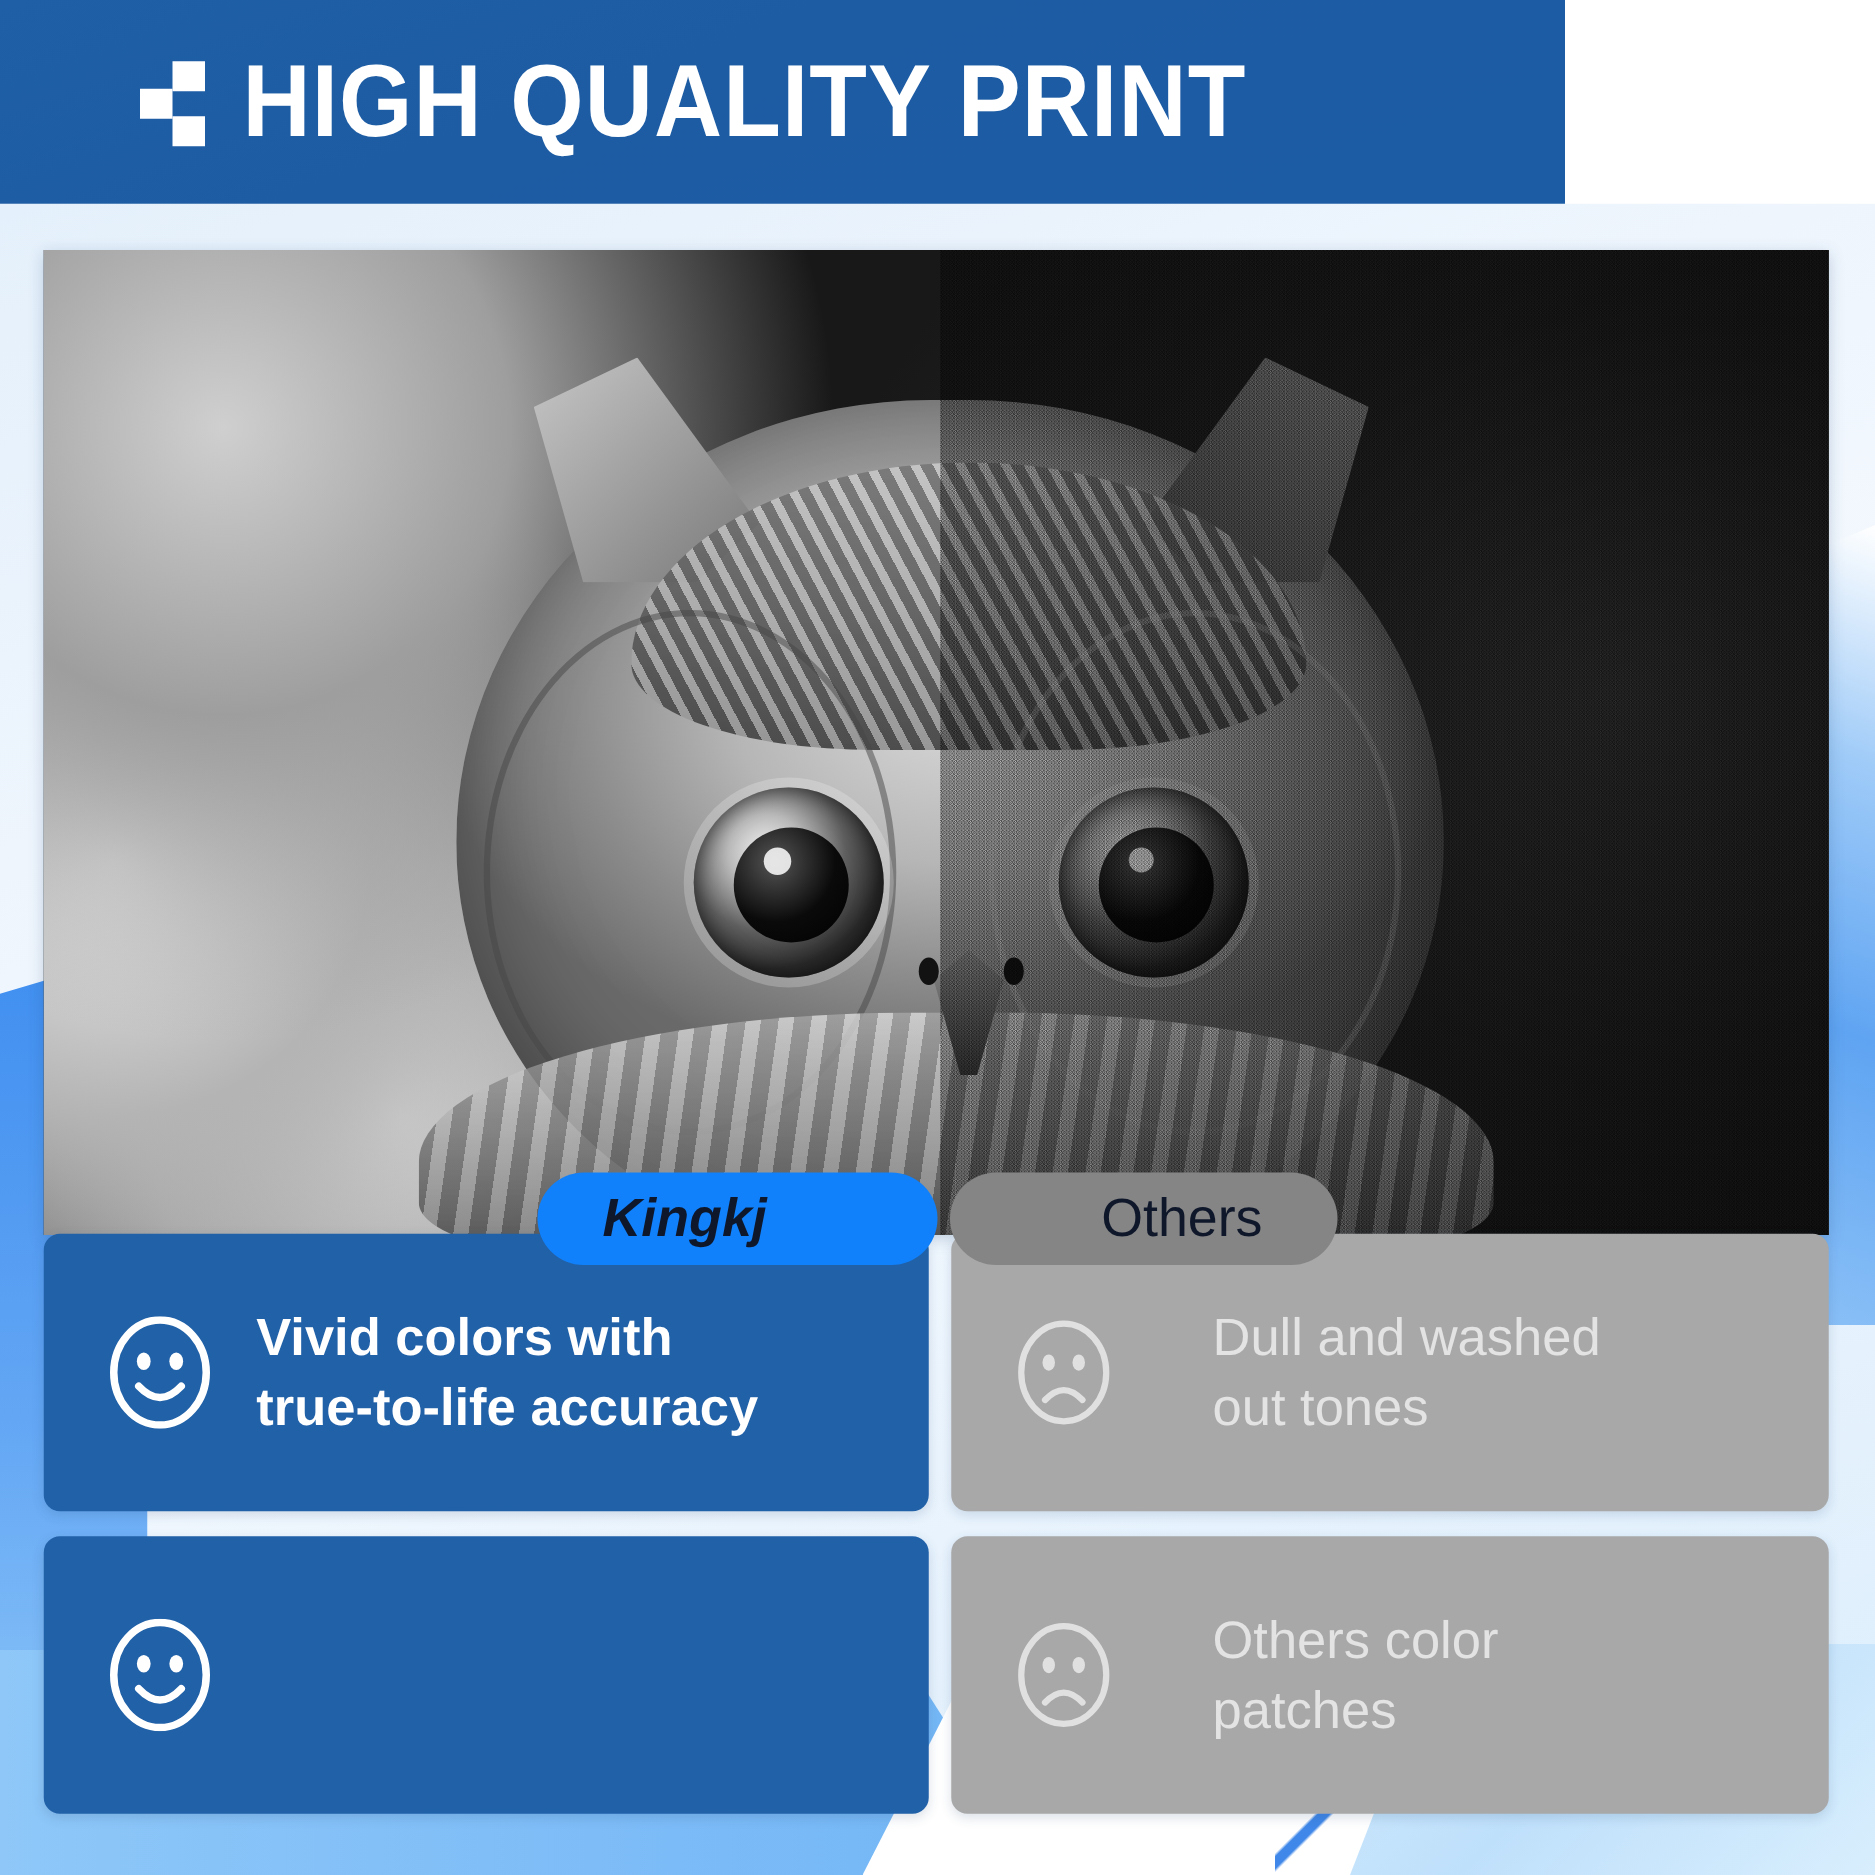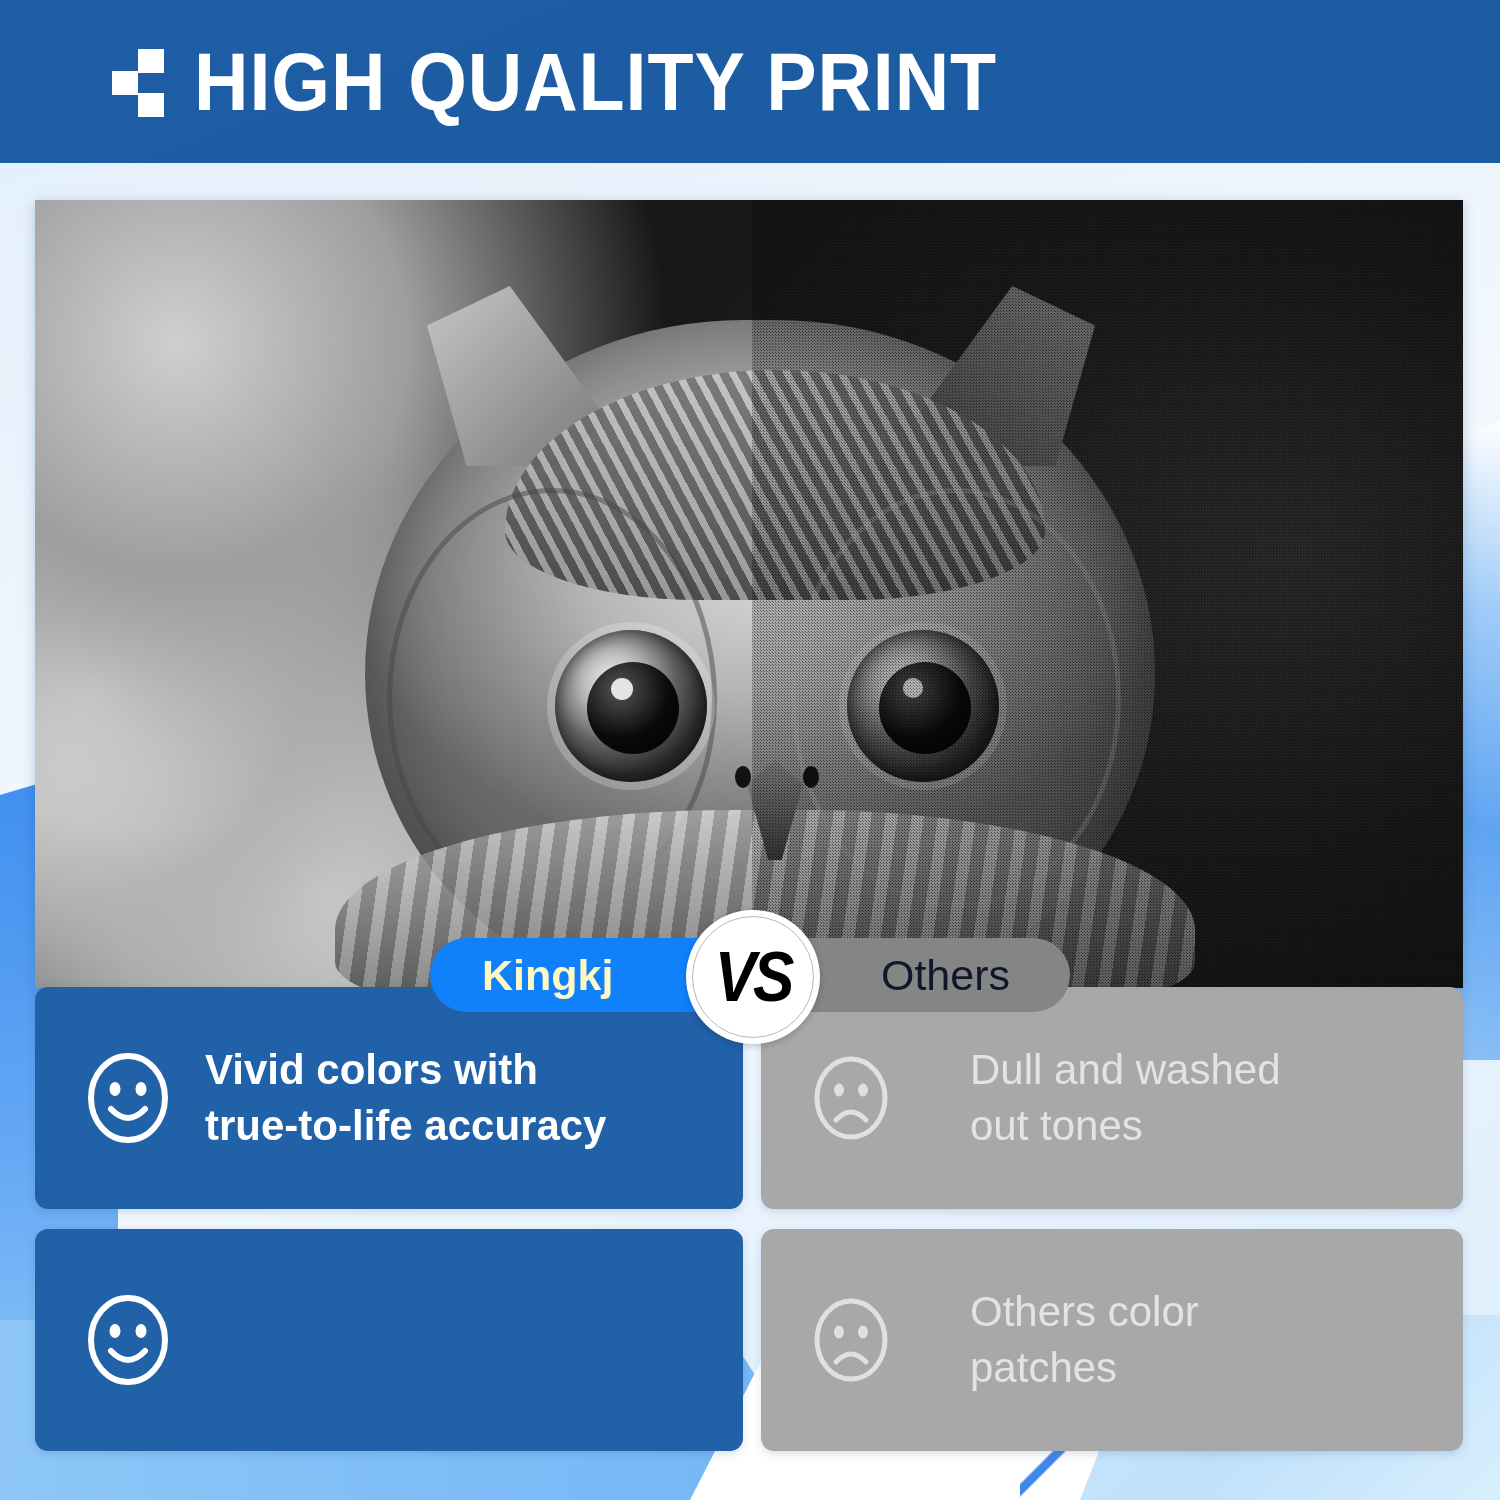--- a/index.html
+++ b/index.html
@@ -67,21 +67,21 @@
     position: absolute;
     right: 330px; bottom: 0;
     width: 150px; height: 160px;
     background: linear-gradient(135deg, rgba(56,130,230,0) 46%, #3f87e8 47%, #3f87e8 50%, rgba(63,135,232,0) 51%);
   }
 
   
   .header {
     position: absolute;
     left: 0; top: 0;
-    width: 1500px; height: 163px;
+    width: 1252px; height: 163px;
     background: linear-gradient(160deg, #1f5fa6 0%, #1d5ca3 40%, #1c5ca5 100%);
     display: flex;
     align-items: center;
     padding-left: 112px;
   }
   .logo-mark {
     position: relative;
     width: 56px; height: 66px;
     margin-right: 26px;
     flex: 0 0 auto;
@@ -263,21 +263,21 @@
     justify-content: flex-start;
     padding-left: 52px;
   }
   .pill.others {
     left: 760px; width: 310px;
     background: #858585;
     justify-content: flex-end;
     padding-right: 60px;
   }
   .pill-label { font-size: 43px; font-weight: bold; line-height: 1; white-space: nowrap; }
-  .pill.kingkj .pill-label { color: #fef9c3; }
+  .pill.kingkj .pill-label { color: #0f172a; font-style: italic; }
   .pill.others .pill-label { color: #0f172a; font-weight: normal; }
 
   .vs-badge {
     position: absolute;
     left: 686px; top: -28px;
     width: 134px; height: 134px;
     border-radius: 50%;
     background: #ffffff;
     display: flex;
     align-items: center;
@@ -413,23 +413,20 @@
 
   </div>
 
   <div class="vs-strip">
     <div class="pill kingkj">
       <span class="pill-label">Kingkj</span>
     </div>
     <div class="pill others">
       <span class="pill-label">Others</span>
     </div>
-    <div class="vs-badge">
-      <span class="vs-text">VS</span>
-    </div>
   </div>
 
   <div class="cards">
 
     <div class="card good">
       <svg class="face" viewBox="0 0 82 90">
         <ellipse cx="41" cy="45" rx="37" ry="42" fill="none" stroke="#ffffff" stroke-width="6"></ellipse>
         <ellipse cx="28" cy="36" rx="5.5" ry="7" fill="#ffffff"></ellipse>
         <ellipse cx="54" cy="36" rx="5.5" ry="7" fill="#ffffff"></ellipse>
         <path d="M24 56 Q41 74 58 56" fill="none" stroke="#ffffff" stroke-width="6" stroke-linecap="round"></path>

